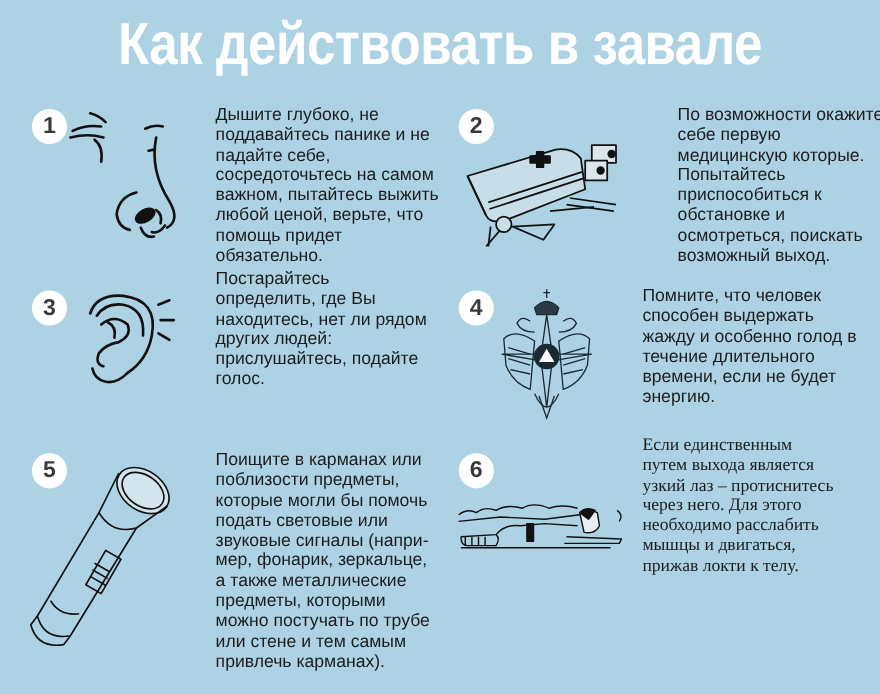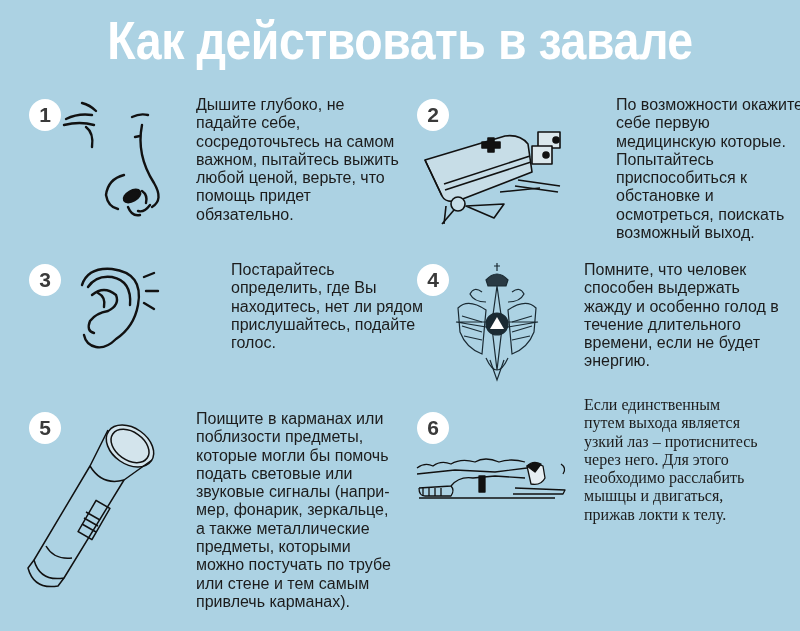--- a/index.html
+++ b/index.html
@@ -59,20 +59,21 @@
     <path d="M82 30 Q76 60 94 88 Q104 105 92 112"></path>
     <path d="M64 80 Q48 84 46 100 Q48 112 58 114"></path>
     <ellipse cx="72" cy="101" rx="9" ry="5" fill="#111" transform="rotate(-30 72 101)"></ellipse>
     <path d="M82 96 Q88 100 86 108"></path>
     <path d="M90 110 Q84 118 78 116"></path>
     <path d="M68 112 Q72 122 80 120"></path>
   </svg>
 </div>
 <div class="text" style="left:196px;top:96px;">
   <div>Дышите глубоко, не</div>
+  <div>поддавайтесь панике и не</div>
   <div>падайте себе,</div>
   <div>сосредоточьтесь на самом</div>
   <div>важном, пытайтесь выжить</div>
   <div>любой ценой, верьте, что</div>
   <div>помощь придет обязательно.</div>
 </div>
 
 <div class="badge" style="left:417px;top:99px;">2</div>
 <div class="illus" style="left:420px;top:120px;">
   <svg width="150" height="105" viewBox="0 0 150 105" fill="none" stroke="#111" stroke-width="1.6" stroke-linejoin="round">
@@ -110,24 +111,25 @@
   <svg width="100" height="90" viewBox="0 0 100 90" fill="none" stroke="#111" stroke-width="2.4" stroke-linecap="round">
     <path d="M14 20 Q20 2 44 4 Q76 8 70 40 Q66 62 48 74 Q38 84 28 82 Q18 80 16 70"></path>
     <path d="M20 22 Q28 10 44 12 Q64 16 62 40"></path>
     <path d="M24 30 Q36 20 48 30 Q52 40 40 46 Q28 48 22 56 Q18 66 26 68"></path>
     <path d="M30 28 Q38 32 36 42"></path>
     <path d="M76 12 L86 8"></path>
     <path d="M78 26 L90 26"></path>
     <path d="M76 38 L86 44"></path>
   </svg>
 </div>
-<div class="text" style="left:196px;top:261px;margin-left:35px;">
+<div class="text" style="left:196px;top:245px;">
   <div>Постарайтесь</div>
   <div>определить, где Вы</div>
   <div>находитесь, нет ли рядом</div>
+  <div>других людей:</div>
   <div>прислушайтесь, подайте</div>
   <div>голос.</div>
 </div>
 
 <div class="badge" style="left:417px;top:264px;">4</div>
 <div class="illus" style="left:452px;top:262px;">
   <svg width="90" height="125" viewBox="0 0 90 125" fill="none" stroke="#1a2a33" stroke-width="1.2">
     <path d="M42 4 h6 M45 1 v8"></path>
     <path d="M34 18 Q45 6 56 18 L54 24 L36 24 Z" fill="#2a3a44"></path>
     <path d="M30 30 Q22 24 18 32 Q22 40 34 40"></path>

